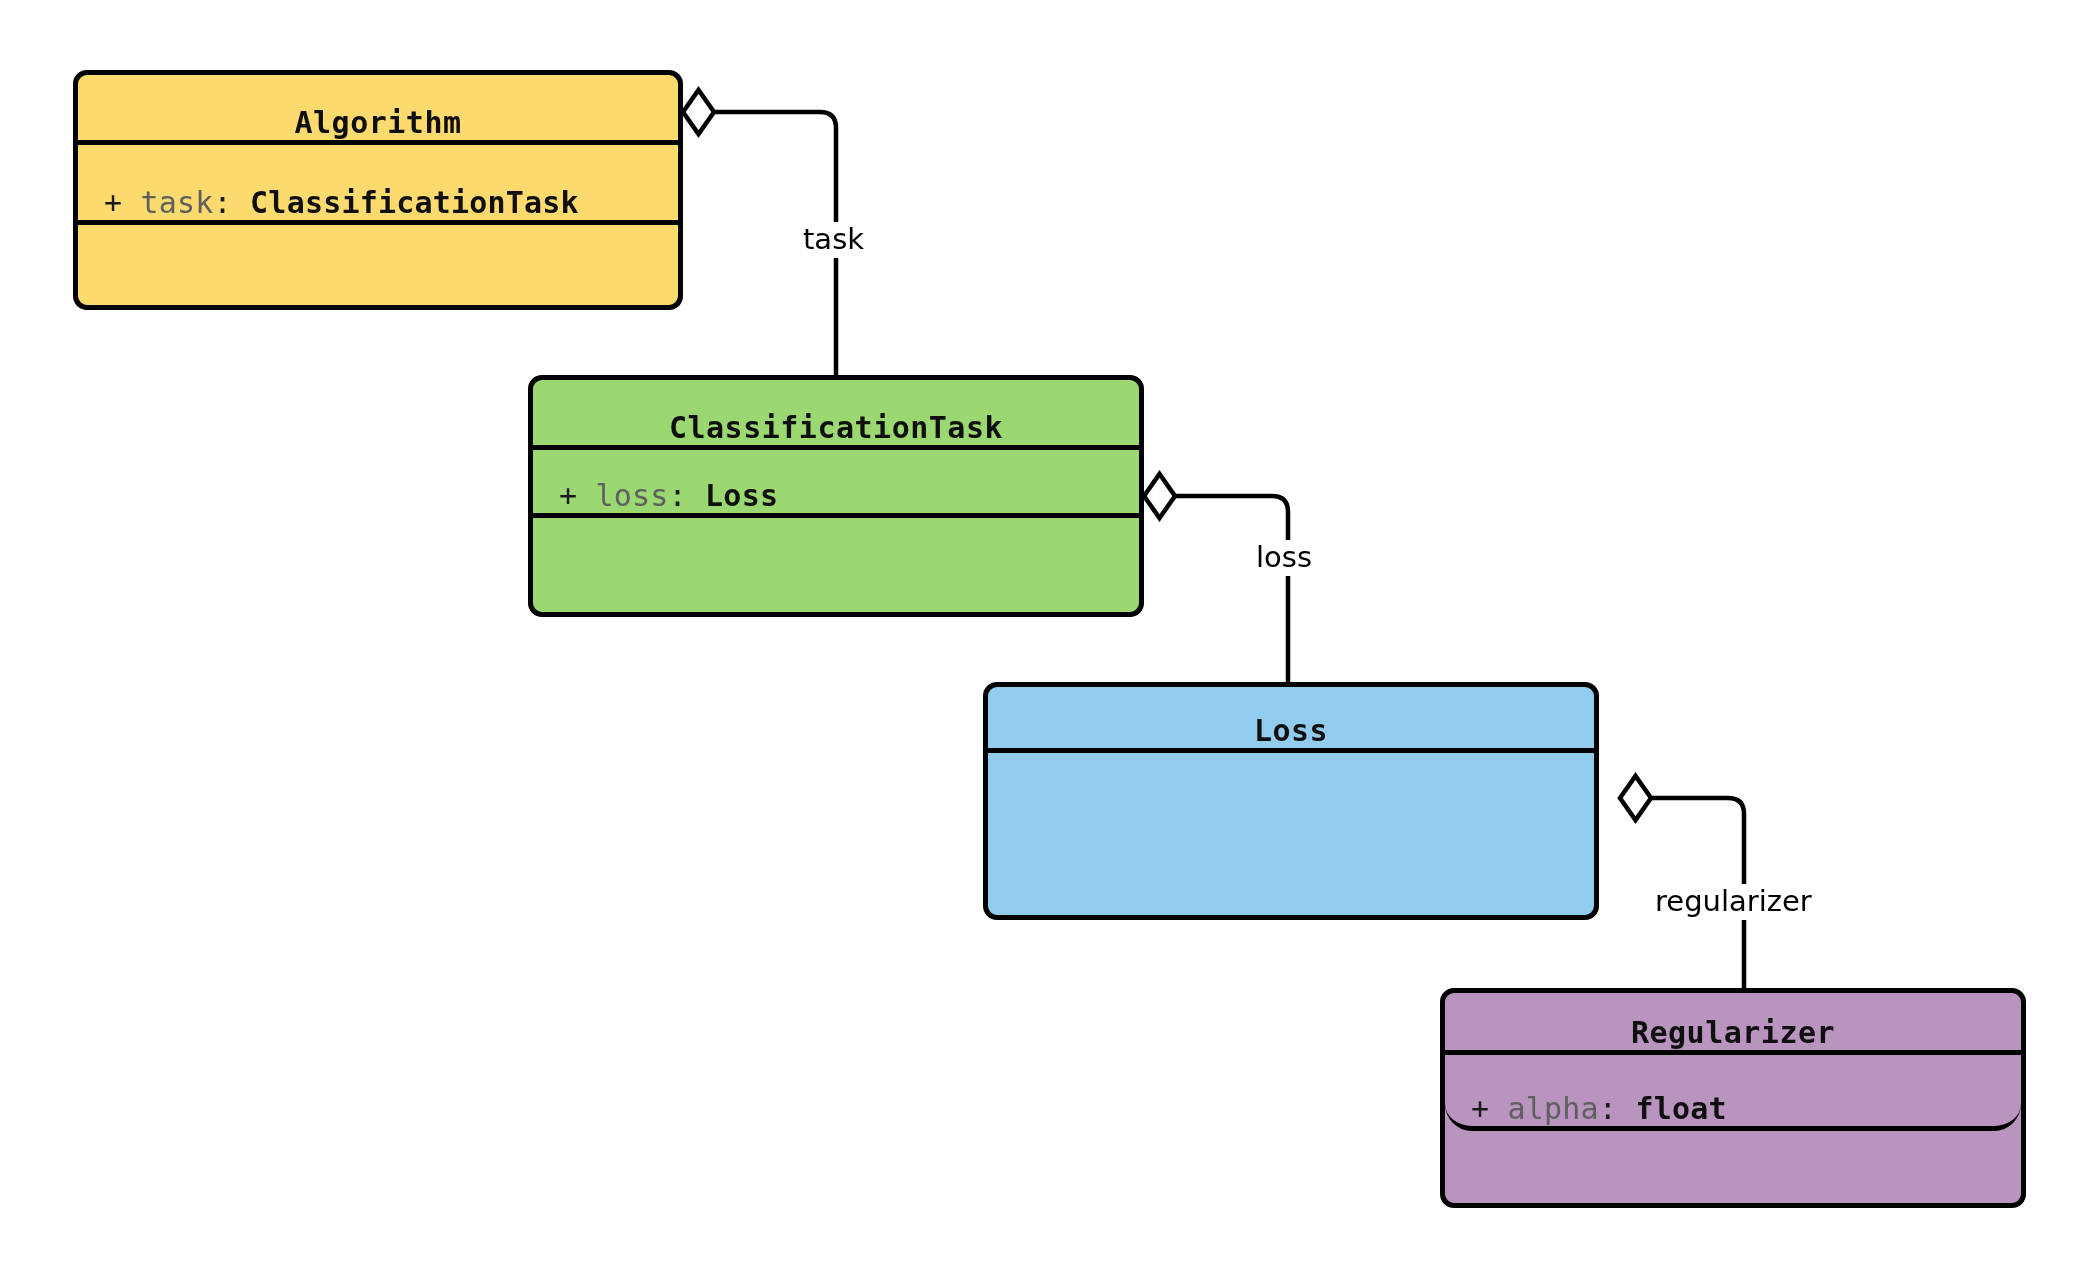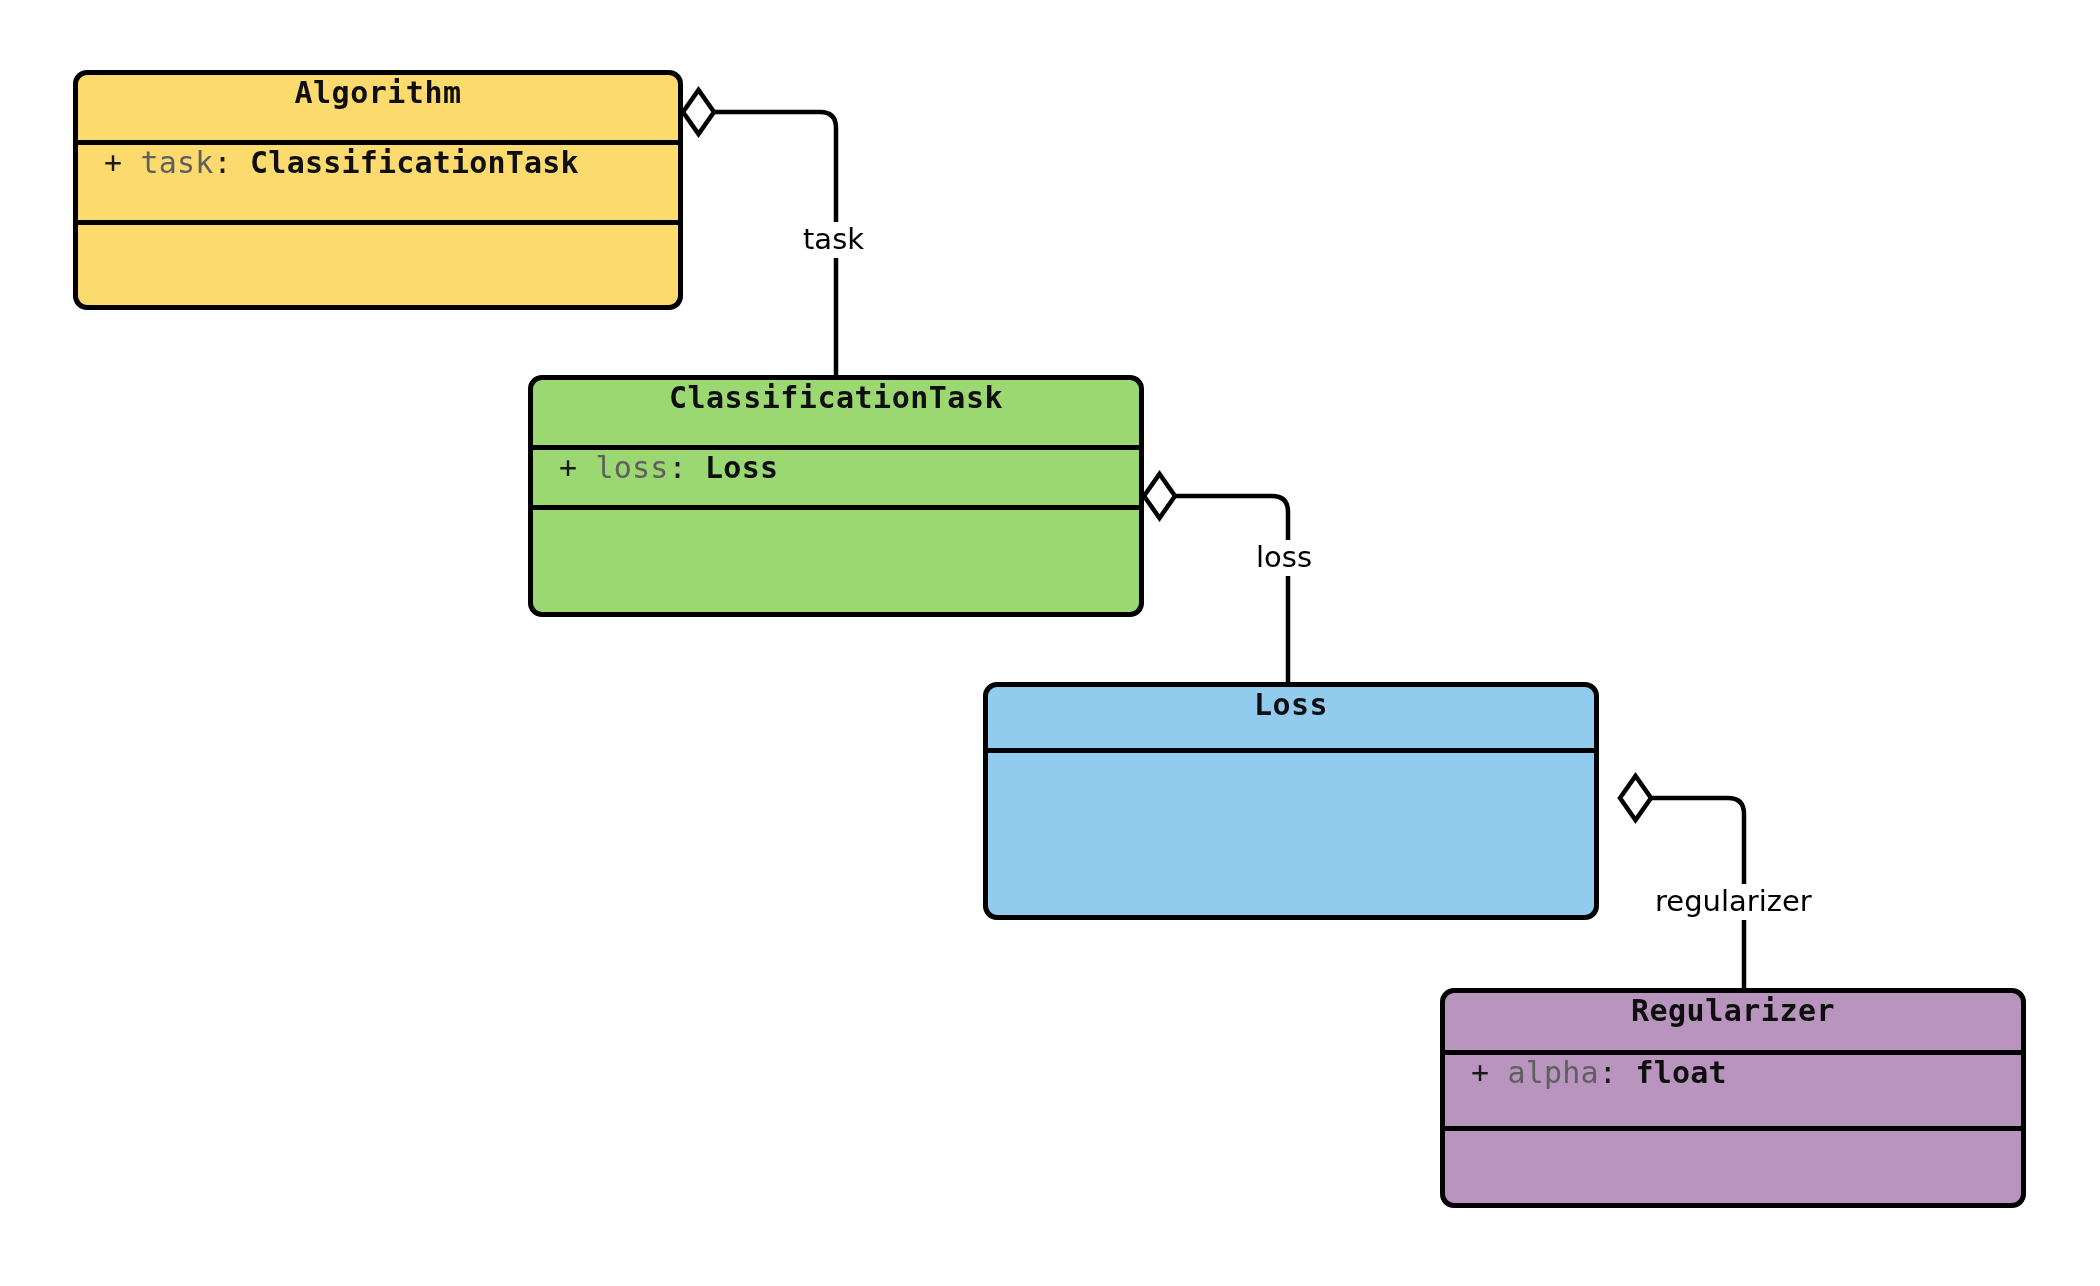--- a/index.html
+++ b/index.html
@@ -22,21 +22,21 @@
     position: absolute;
     box-sizing: border-box;
     border: 5px solid #000000;
     border-radius: 14px;
     overflow: hidden;
     z-index: 3;
   }
   .uml-row {
     box-sizing: border-box;
     display: flex;
-    align-items: flex-start;
+    align-items: flex-end;
   }
   .uml-title-row {
     justify-content: center;
     border-bottom: 5px solid #000000;
   }
   .uml-attr-row {
     justify-content: flex-start;
     border-bottom: 5px solid #000000;
     padding-left: 26px;
   }
@@ -147,40 +147,40 @@
         <span class="attr-vis">+</span><span>&nbsp;</span><span class="attr-name">task</span><span class="attr-colon">:</span><span>&nbsp;</span><span class="attr-type">ClassificationTask</span>
       </span>
     </div>
     <div class="uml-row uml-methods-row" style="height:80px;"></div>
   </div>
 
   <div class="uml-class" style="left:528px; top:375px; width:616px; height:242px; background:#9BD871;">
     <div class="uml-row uml-title-row" style="height:70px;">
       <span class="uml-title">ClassificationTask</span>
     </div>
-    <div class="uml-row uml-attr-row" style="height:60px;">
+    <div class="uml-row uml-attr-row" style="height:68px;">
       <span class="uml-attr">
         <span class="attr-vis">+</span><span>&nbsp;</span><span class="attr-name">loss</span><span class="attr-colon">:</span><span>&nbsp;</span><span class="attr-type">Loss</span>
       </span>
     </div>
     <div class="uml-row uml-methods-row" style="height:82px;"></div>
   </div>
 
   <div class="uml-class" style="left:983px; top:682px; width:616px; height:238px; background:#91CCEF;">
     <div class="uml-row uml-title-row" style="height:66px;">
       <span class="uml-title">Loss</span>
     </div>
     <div class="uml-row uml-methods-row" style="height:82px;"></div>
   </div>
 
   <div class="uml-class" style="left:1440px; top:988px; width:586px; height:220px; background:#B894BE;">
     <div class="uml-row uml-title-row" style="height:62px;">
       <span class="uml-title">Regularizer</span>
     </div>
-    <div class="uml-row uml-attr-row" style="height:76px;">
+    <div class="uml-row uml-attr-row" style="height:76px;border-radius:27px;">
       <span class="uml-attr">
         <span class="attr-vis">+</span><span>&nbsp;</span><span class="attr-name">alpha</span><span class="attr-colon">:</span><span>&nbsp;</span><span class="attr-type">float</span>
       </span>
     </div>
     <div class="uml-row uml-methods-row" style="height:74px;"></div>
   </div>
 
 </div>
 
 </body></html>

